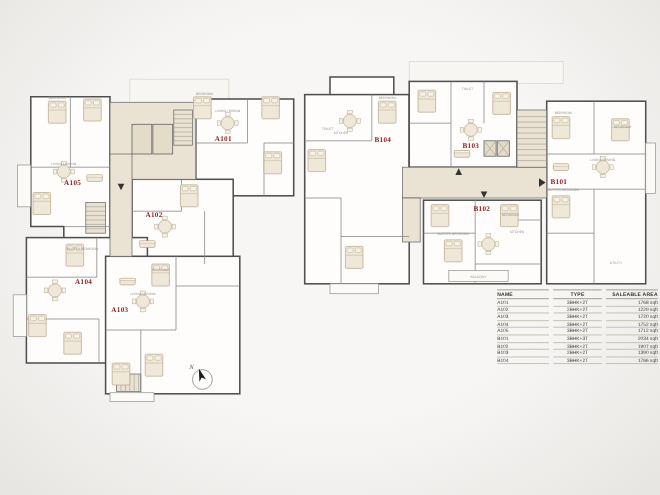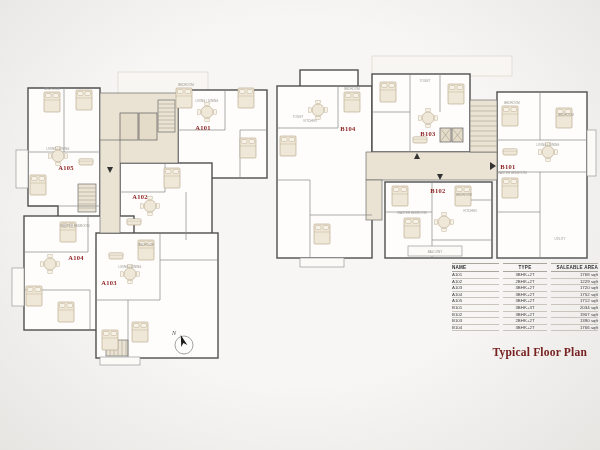--- a/index.html
+++ b/index.html
@@ -250,14 +250,13 @@
       <div class="c">1720 sqft</div>
       <div class="c">1752 sqft</div>
       <div class="c">1712 sqft</div>
       <div class="c">2034 sqft</div>
       <div class="c">1907 sqft</div>
       <div class="c">1390 sqft</div>
       <div class="c">1766 sqft</div>
     </div>
   </div>
 
-  <div class="plan-title">Typical Floor Plan</div>
 </div>
 
 </body></html>

